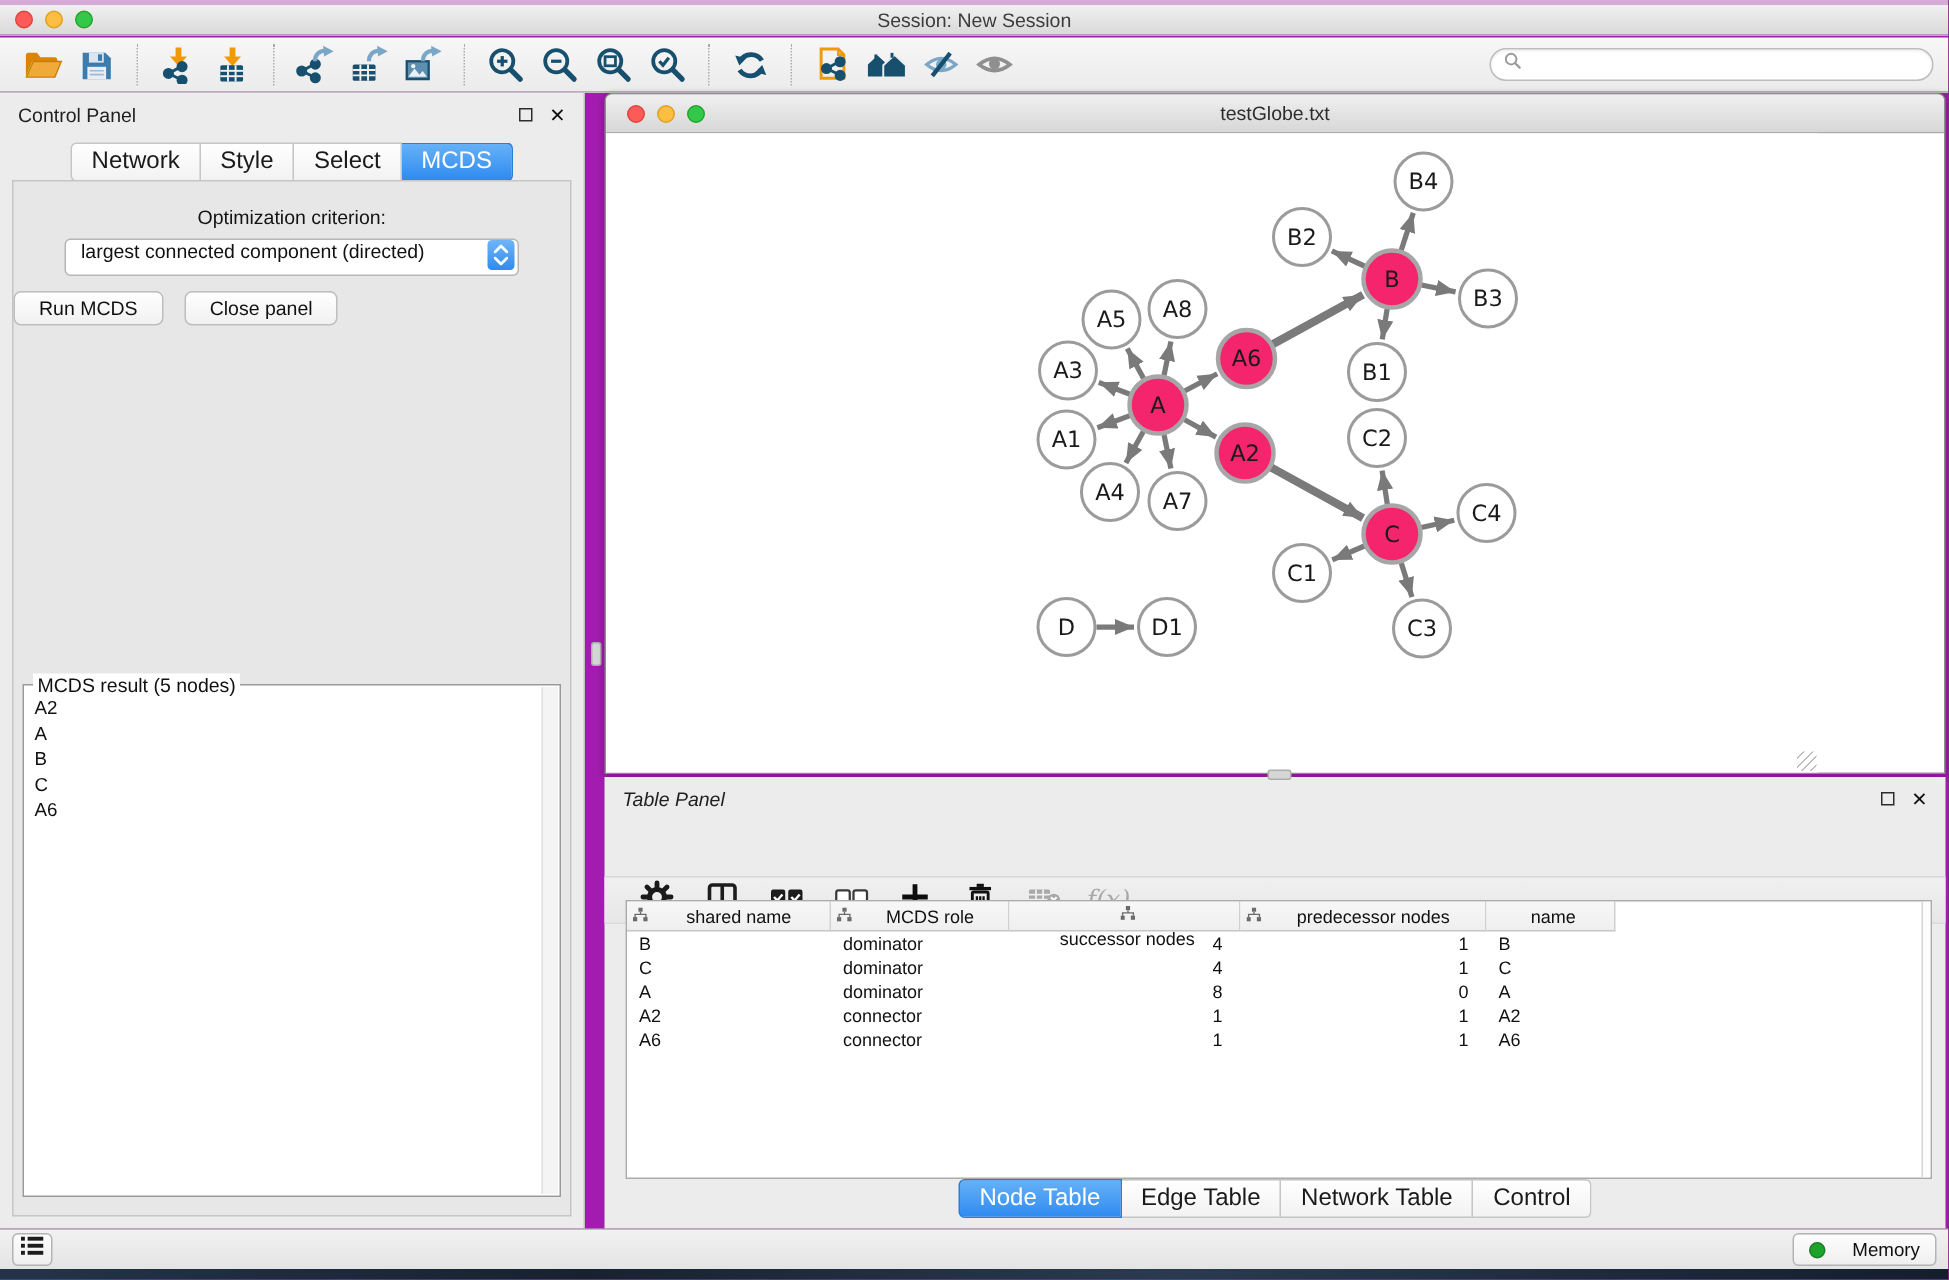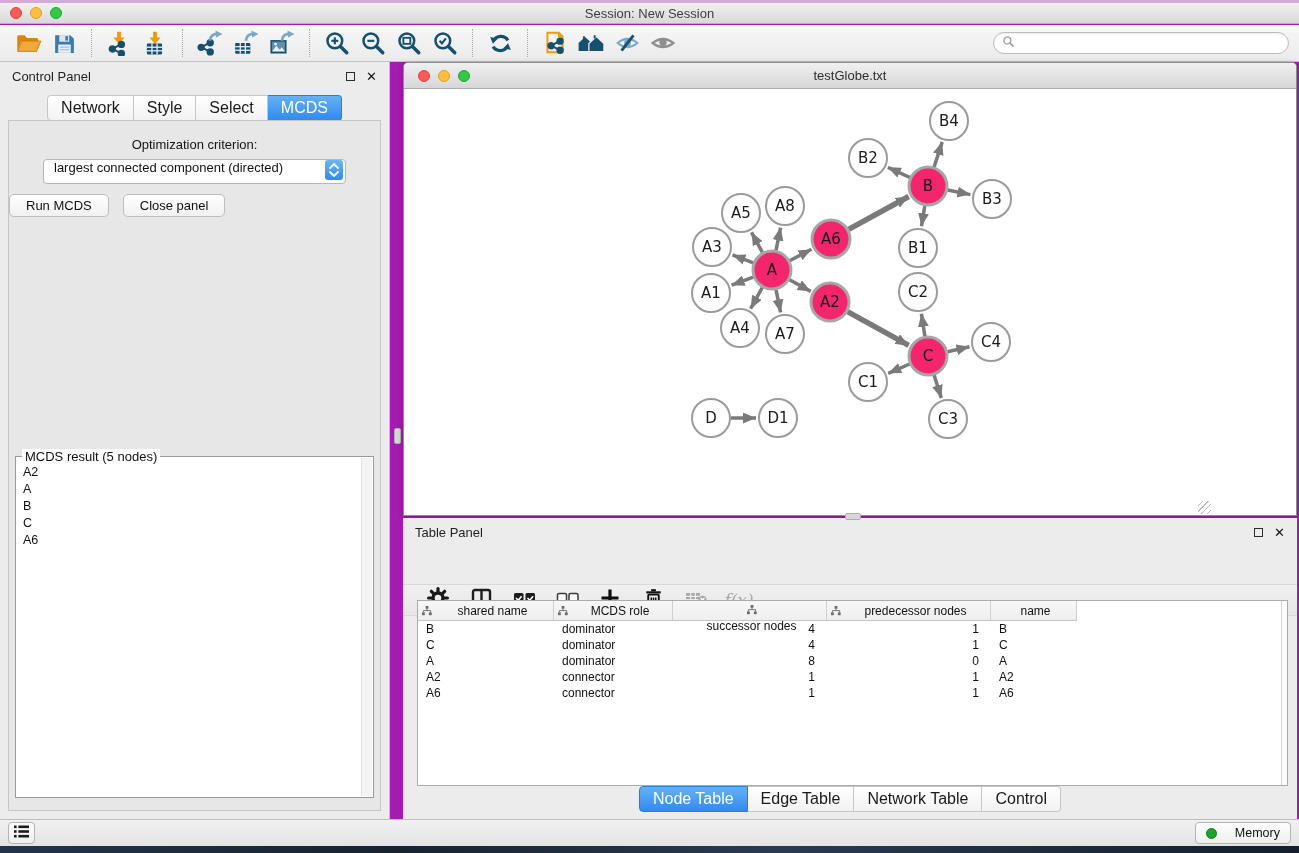--- a/index.html
+++ b/index.html
@@ -69,21 +69,21 @@
   .nw-titlebar { position:relative; height:26px; background:linear-gradient(#F0F0F0,#D7D7D7);
     border-bottom:1px solid #ACACAC; border-radius:4px 4px 0 0;
     display:flex; align-items:center; justify-content:center; font-size:13px; color:#2d2d2d; }
   .nw-traffic { position:absolute; left:14px; top:7px; display:flex; gap:8px; }
   .nw-canvas { position:relative; width:808px; height:426px; background:#fff; overflow:hidden; }
   .nw-resize-grip { position:absolute; right:1px; bottom:1px; width:13px; height:13px;
     background:repeating-linear-gradient(135deg, transparent 0 3px, #B5B5B5 3px 4px); opacity:.9; }
 
   
   #table-panel { position:absolute; left:403px; right:2px; top:518px; bottom:34px; background:#ECECEC; }
-  .tp-title-row { height:28px; display:flex; align-items:center; padding:0 12px; font-size:13px; color:#1f1f1f; }
+  .tp-title-row { height:28px; display:flex; align-items:center; padding:0 12px; font-size:13px; color:#1f1f1f;font-style:italic; }
   .tp-toolbar { position:absolute; left:0; right:0; top:30px; height:32px;
     background:linear-gradient(#F0F0F0,#E7E7E7); border-top:1px solid #D8D8D8; border-bottom:1px solid #DADADA;
     display:flex; align-items:center; padding-left:18px; gap:9px;margin-top:36px; }
   .tp-btn { width:34px; height:32px; display:flex; align-items:center; justify-content:center; }
   .fx-label { font-family:"DejaVu Serif","Liberation Serif",serif; font-style:italic; font-size:17px; color:#A8A8A8; }
   .tbl { position:absolute; left:14px; right:9px; top:82px; height:186px; background:#fff; border:1px solid #ABABAB; overflow:hidden; }
   .tbl-scroll-gutter { position:absolute; top:0; bottom:0; right:0; width:6px; border-left:1px solid #D5D5D5; background:#FCFCFC; }
   .thead { display:flex; height:20px; }
   .th { display:flex; align-items:center; background:linear-gradient(#F7F7F7,#EFEFEF);
     border-right:1px solid #D0D0D0; border-bottom:1px solid #C6C6C6; padding-left:4px; }

